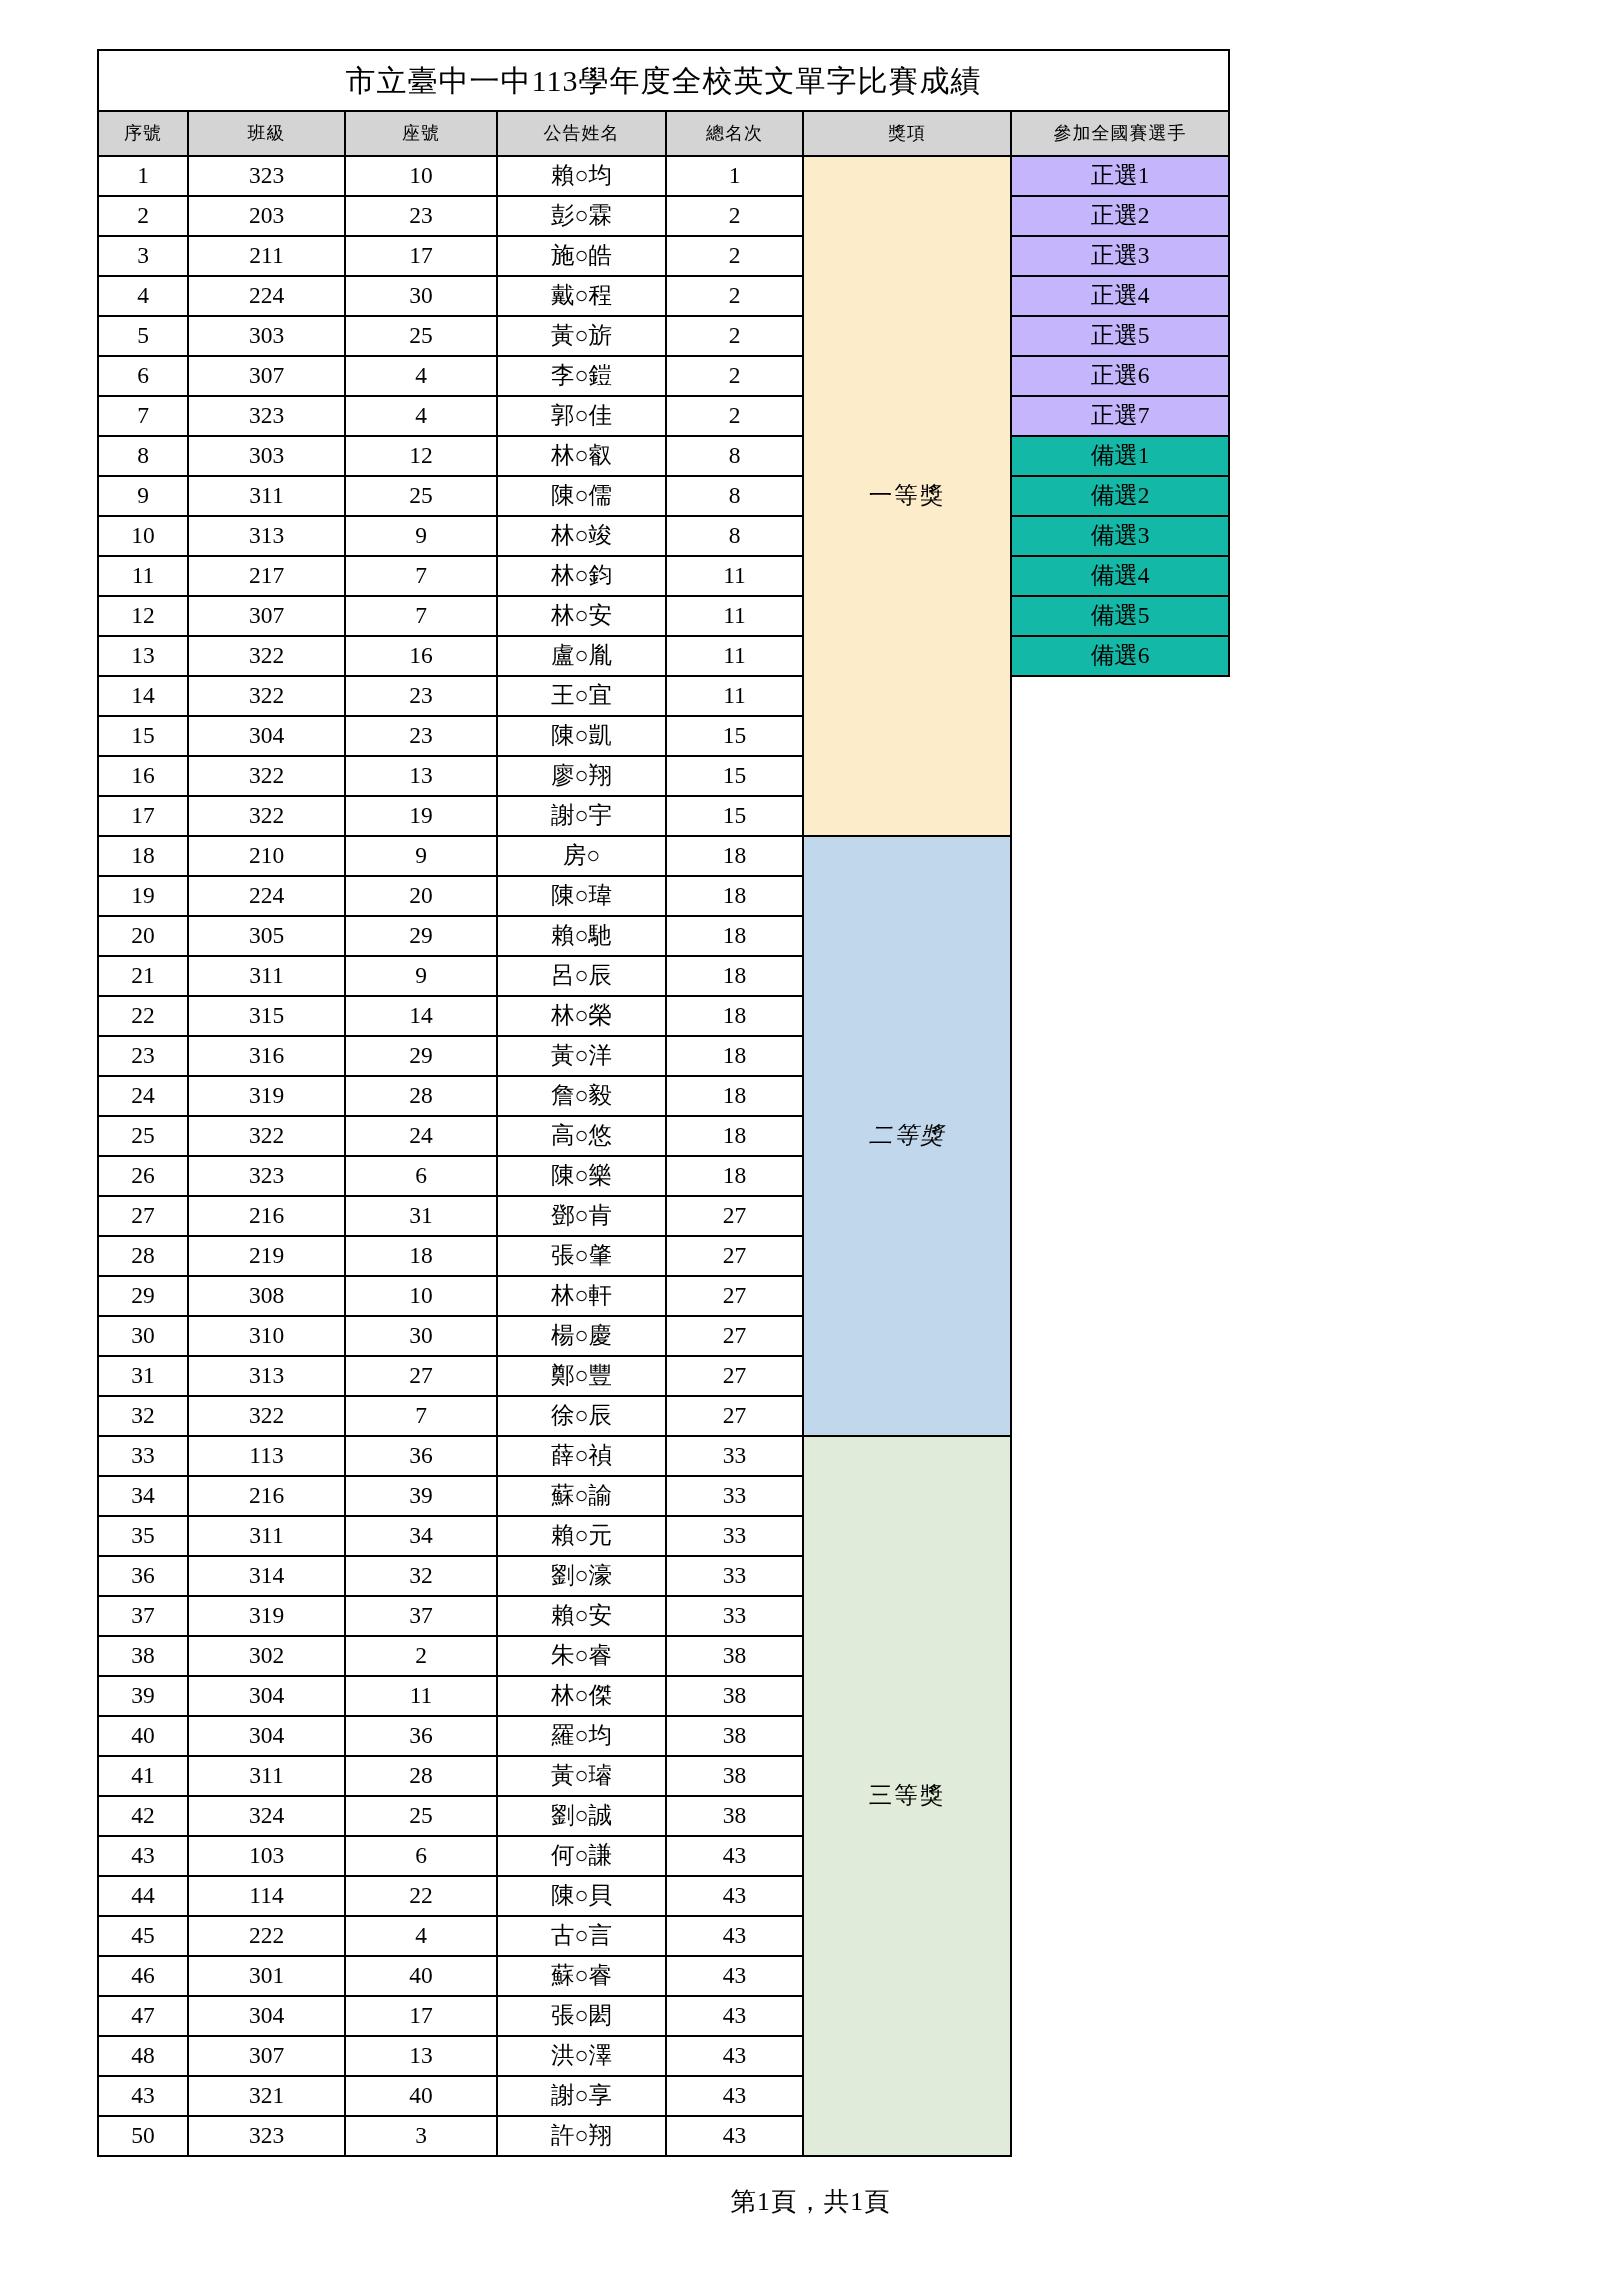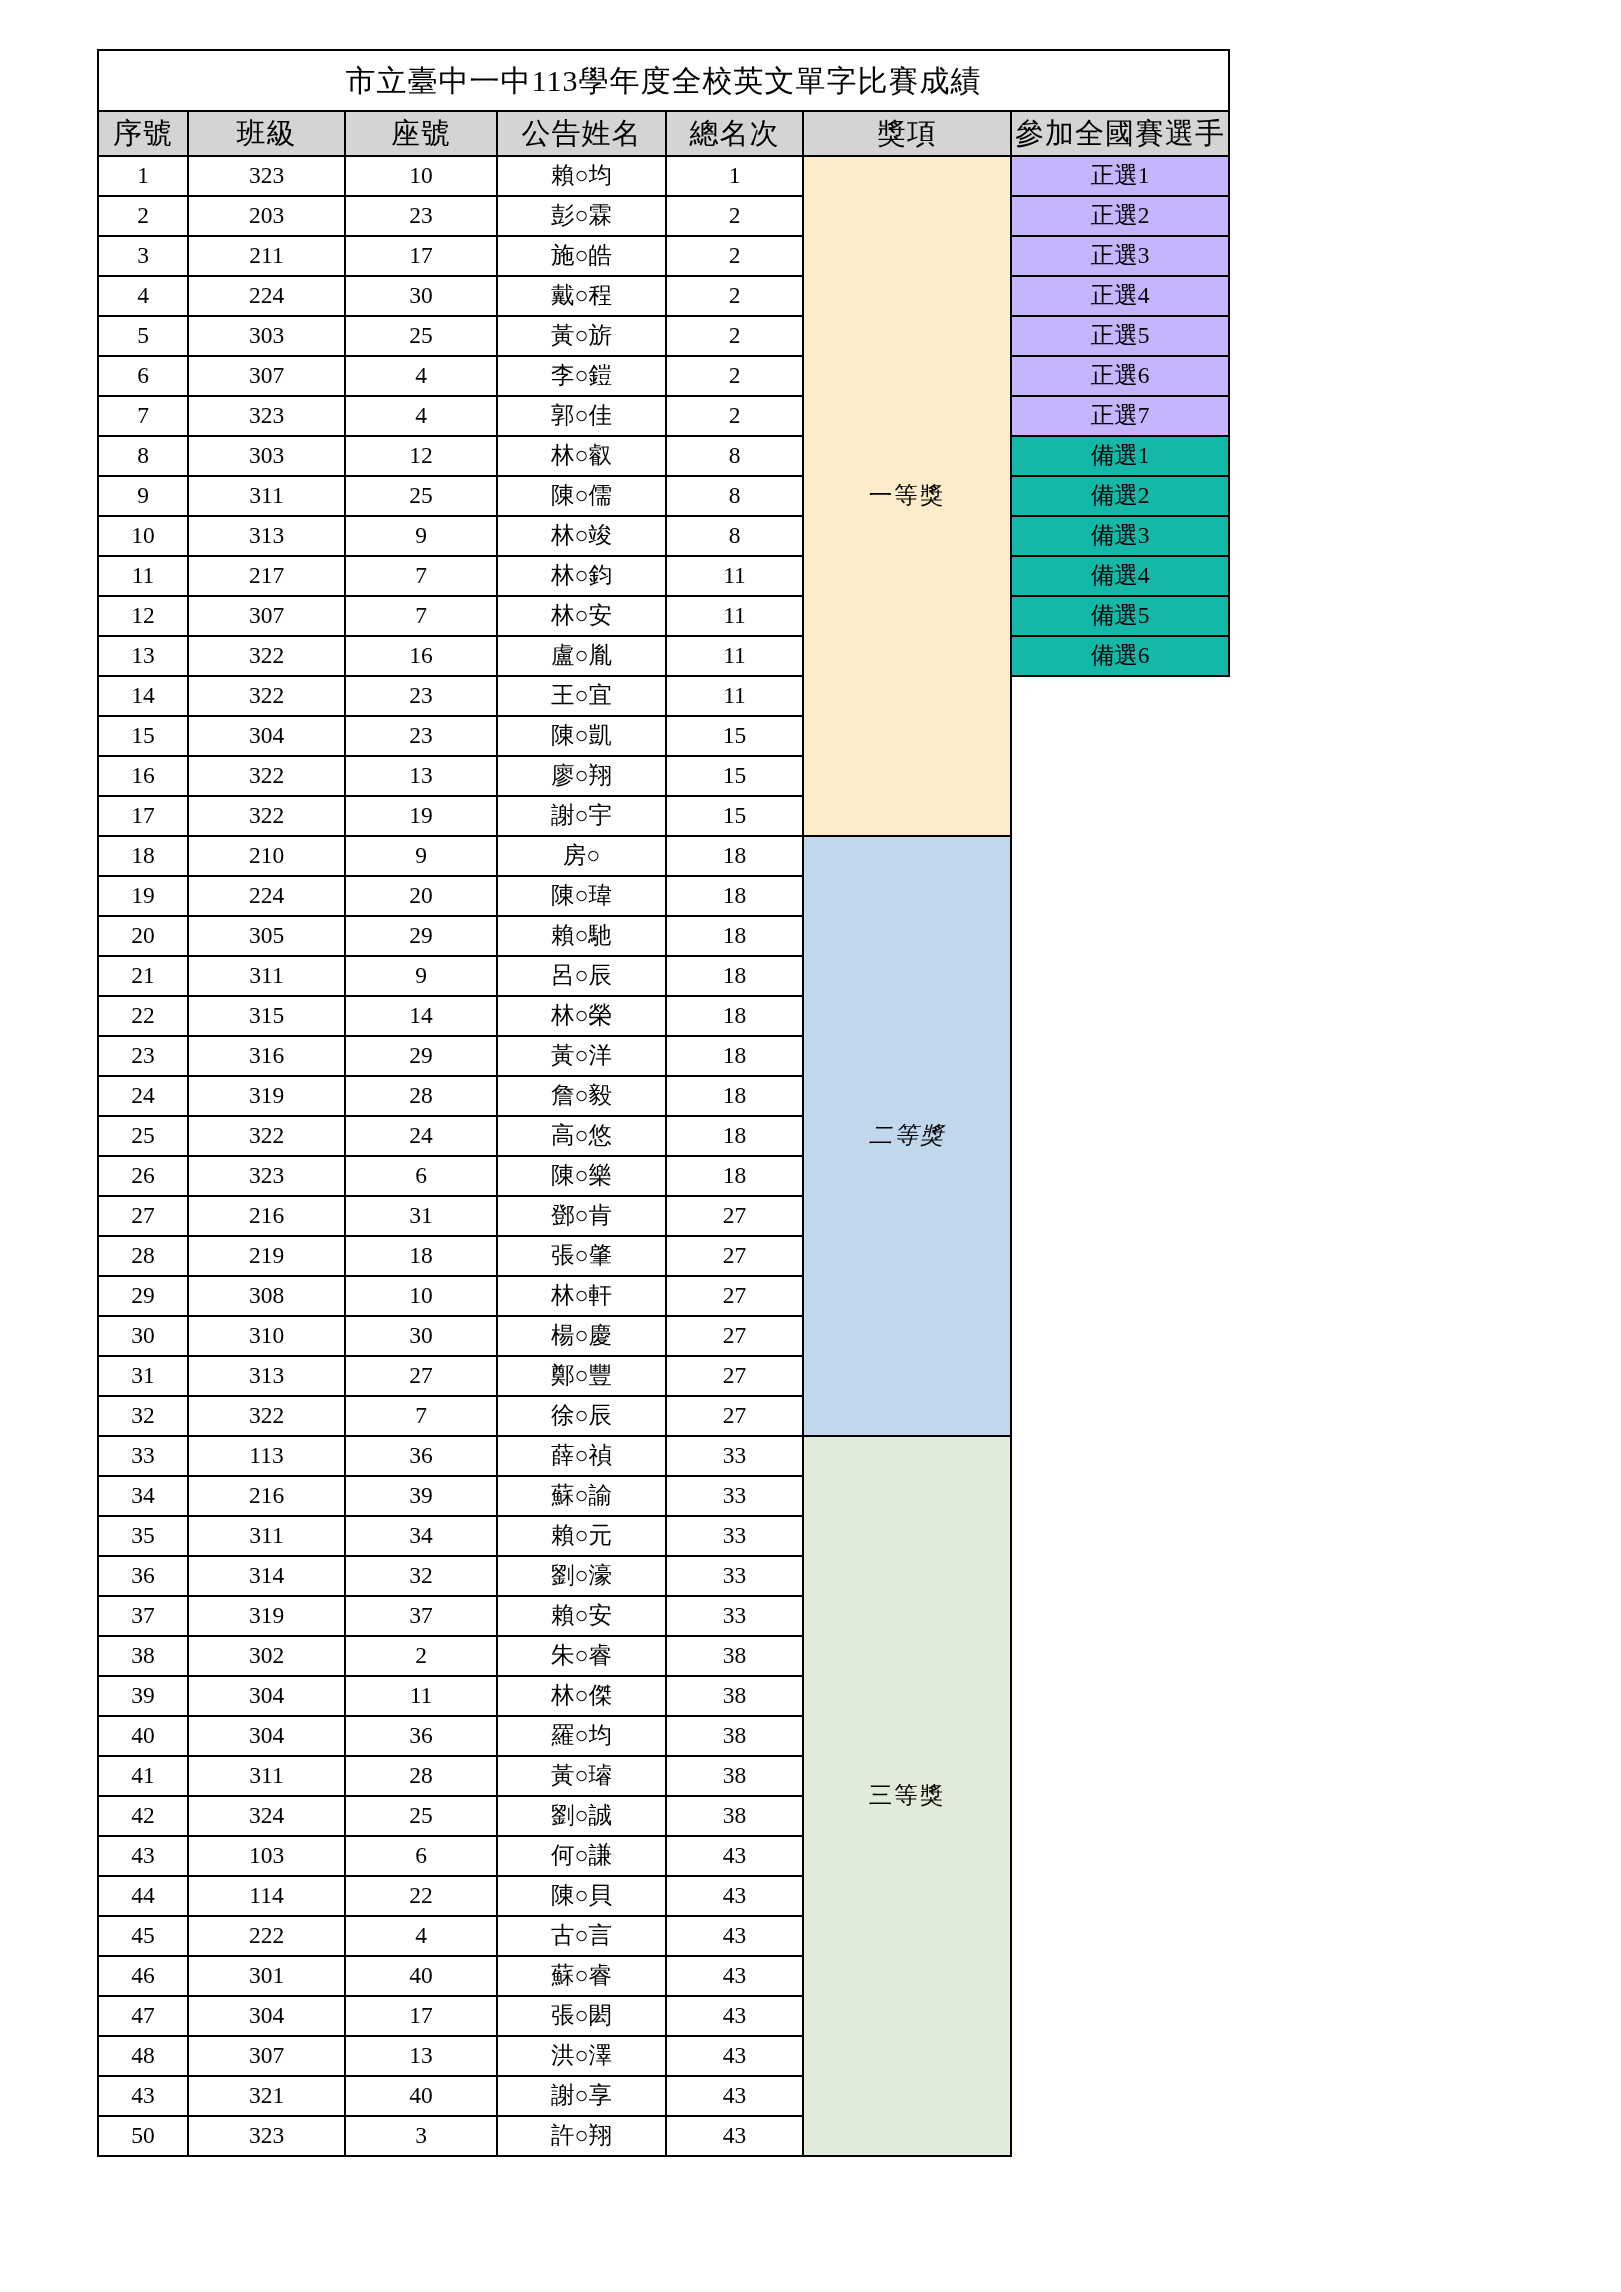--- a/index.html
+++ b/index.html
@@ -47,21 +47,21 @@
     box-sizing: border-box;
   }
   .title-cell {
     height: 61px !important;
     font-size: 30px !important;
     letter-spacing: 1px;
     background: #ffffff;
   }
   thead td.hdr {
     background: #d4d4d4;
-    font-size: 29px;
+    font-size: 18px;
     height: 45px !important;
     letter-spacing: 1px;
   }
   
   col.c-seq    { width: 90px;  }
   col.c-class  { width: 157px; }
   col.c-seat   { width: 152px; }
   col.c-name   { width: 169px; }
   col.c-rank   { width: 137px; }
   col.c-award  { width: 208px; }
@@ -524,15 +524,16 @@
             <td>323</td>
             <td>3</td>
             <td>許○翔</td>
             <td>43</td>
             <td class="nat-empty"></td>
           </tr>
         </tbody>
     </table>
   </div>
 
+  <div class="footer">第1頁，共1頁</div>
 
 </div>
 
 
 </body></html>

